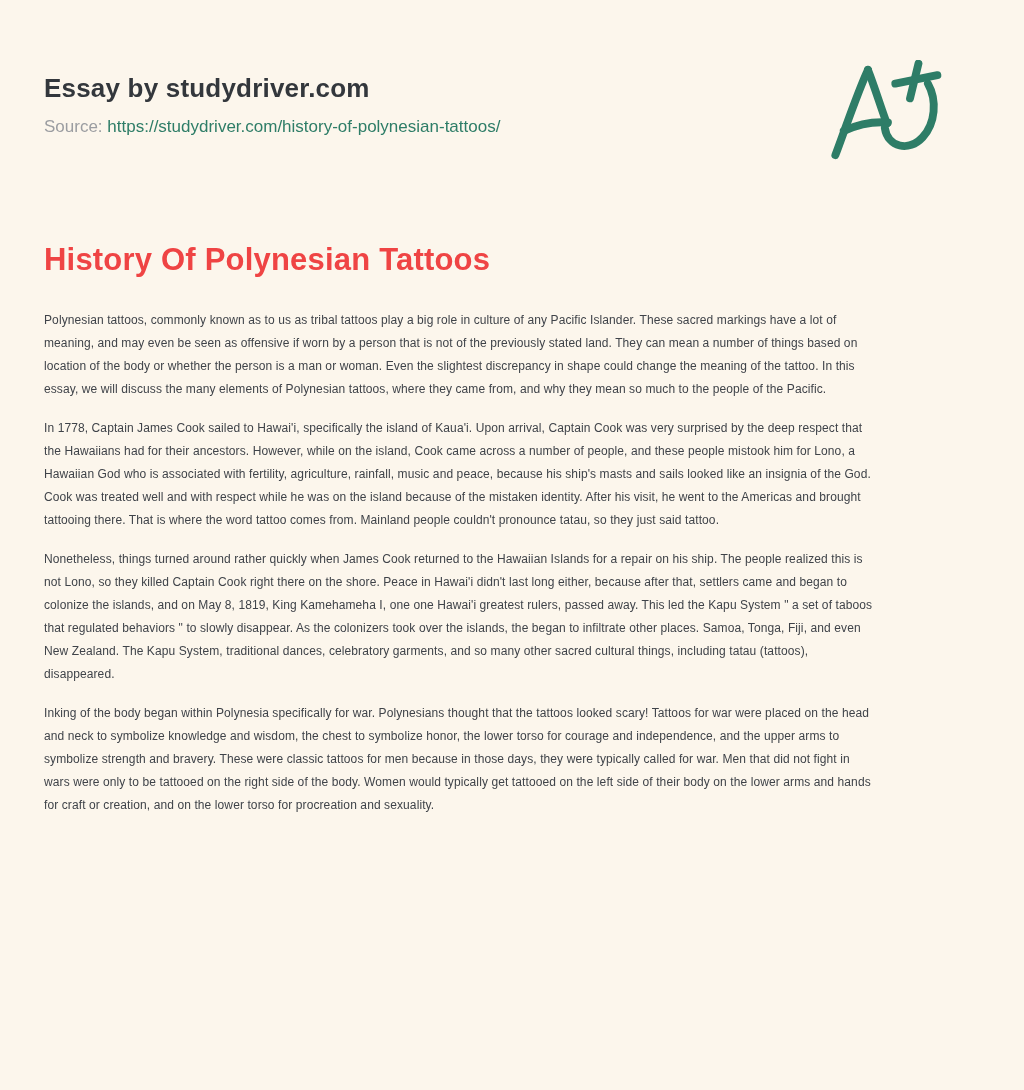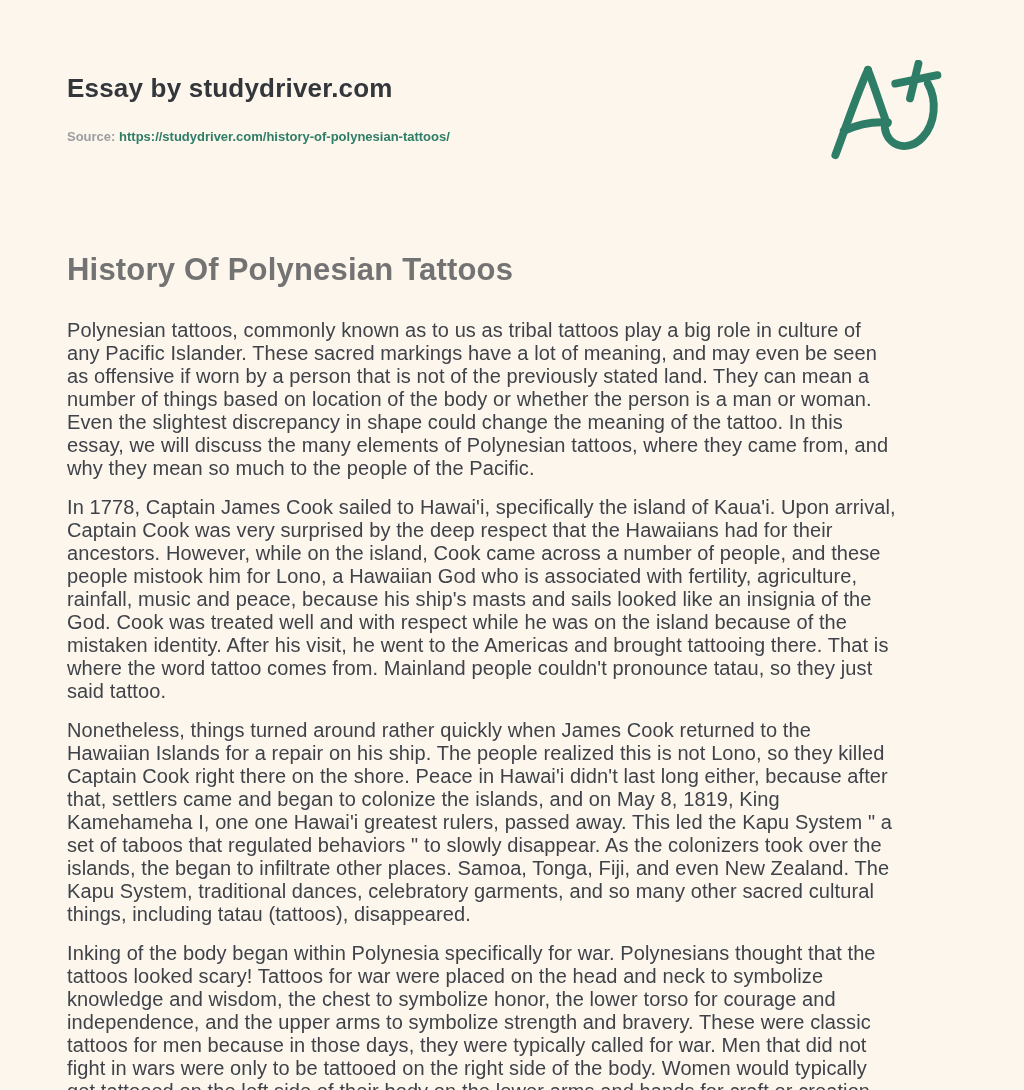--- a/index.html
+++ b/index.html
@@ -9,34 +9,33 @@
   }
   body {
     height: 1090px;
     overflow: hidden;
     background: #fcf6ec;
   }
   .page {
     position: relative;
     width: 1024px;
     height: 1082px;
-    padding: 74px 96px 0 67px;
+    padding: 74px 96px 0 44px;
   }
   .byline {
     font-size: 26px;
     font-weight: 700;
     color: #33373c;
     letter-spacing: 0.2px;
     line-height: 1.1;
   }
   .source-line {
-    margin-top: 24px;
-    font-size: 13px;
+    margin-top: 14px;
+    font-size: 17px;
     line-height: 20px;
-    font-weight: bold;
   }
   .source-label {
     color: #9b9da1;
   }
   .source-link {
     color: #2e7d67;
     text-decoration: none;
     cursor: pointer;
   }
   .logo {
@@ -44,28 +43,28 @@
     top: 60px;
     left: 828px;
     width: 122px;
     height: 104px;
   }
   .essay-title {
     margin-top: 104px;
     font-size: 31px;
     line-height: 38px;
     font-weight: 700;
-    color: #737373;
+    color: #ef4444;
     letter-spacing: 0.2px;
   }
   .essay-body {
     margin-top: 30px;
   }
   .essay-body p {
-    font-size: 20px;
+    font-size: 12px;
     line-height: 23px;
     color: #3f4349;
     letter-spacing: 0.1px;
     margin: 0 12px 16px 0;
     max-width: 832px;
   }
 </style>
 </head>
 <body>
 

